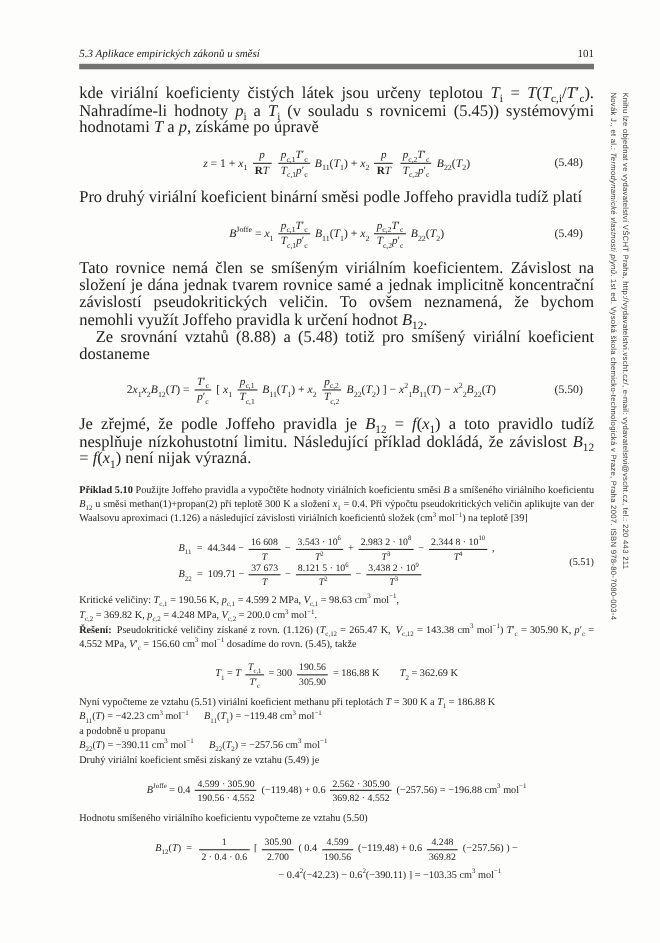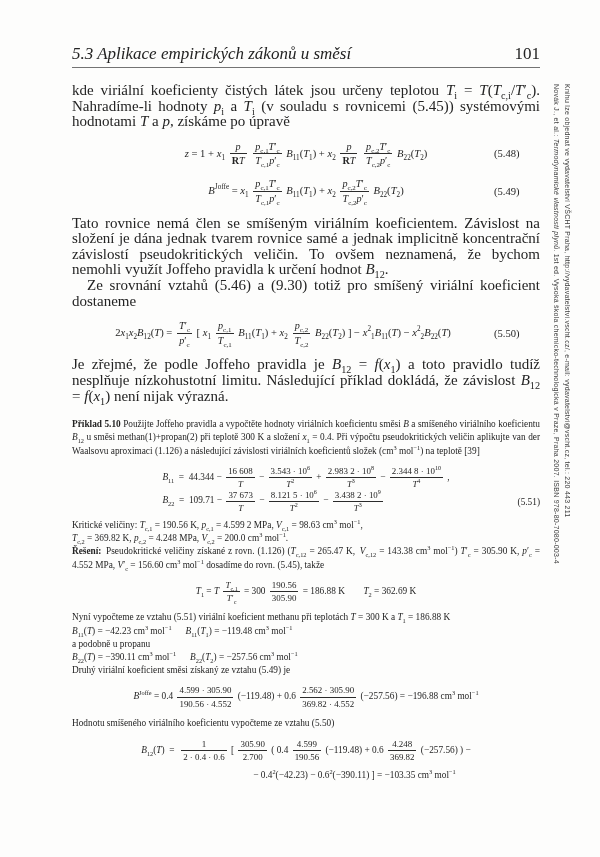--- a/index.html
+++ b/index.html
@@ -3,45 +3,45 @@
 <meta charset="utf-8">
 <style>
   html,body{margin:0;padding:0;}
   body{
     width:600px;height:857px;position:relative;overflow:hidden;
     background:#fdfdfc;color:#232323;
     font-family:"Liberation Serif","DejaVu Serif",serif;
   }
   .content{position:absolute;left:72px;top:44px;width:468px;}
   .runhead{display:flex;justify-content:space-between;align-items:baseline;
-    border-bottom:1px solid #737373;padding-bottom:3px;font-size:17px;}
+    border-bottom:5px solid #737373;padding-bottom:3px;font-size:10px;}
   .runhead .sect{font-style:italic;}
   .runhead .pageno{font-style:normal;}
   p{margin:0;text-align:justify;font-size:15px;line-height:15.6px;}
   .mt{margin-top:15px;}
   .mts{margin-top:9px;}
   .indent{text-indent:15px;}
   
   .eqrow{display:flex;align-items:center;margin:11px 0;}
   .eqsp{width:46px;flex:none;}
   .eqbody{flex:1;text-align:center;font-size:10.6px;line-height:1.25;}
-  .eqtag{width:46px;flex:none;text-align:left;font-size:10.6px;}
+  .eqtag{width:46px;flex:none;text-align:center;font-size:10.6px;}
   .frac{display:inline-flex;flex-direction:column;vertical-align:middle;
     text-align:center;margin:0 2px;font-size:0.96em;}
   .frac .num{display:block;padding:0 2px 1px;border-bottom:1px solid #2b2b2b;line-height:1.15;}
   .frac .den{display:block;padding:1px 2px 0;line-height:1.15;}
   sup,sub{font-size:0.68em;line-height:0;}
   i{font-style:italic;}
   b{font-weight:bold;}
   
   .example{margin-top:14px;font-size:9.3px;}
   .example p{font-size:9.3px;line-height:13.2px;}
   .eq51wrap{position:relative;text-align:center;margin:8px 0 6px;}
   .eq51inner{display:inline-block;text-align:left;font-size:9.3px;line-height:2.4;}
-  .eq51tag{position:absolute;right:0;bottom:6px;font-size:9.3px;}
+  .eq51tag{position:absolute;right:0;bottom:17px;font-size:9.3px;}
   .eqline{display:block;}
   .eqcenter{text-align:center;font-size:9.3px;line-height:1.3;margin:8px 0;}
   .b12wrap{text-align:center;margin:9px 0 0;}
   .b12inner{display:inline-block;text-align:left;font-size:9.3px;line-height:1.4;}
   .b12inner .l2{display:block;padding-left:112px;margin-top:6px;}
   
   .sidebar{
     position:absolute;left:551px;top:84px;height:560px;
     writing-mode:vertical-lr;
     font-family:"Liberation Sans","DejaVu Sans",sans-serif;
@@ -73,35 +73,36 @@
         </span> <i>B</i><sub>11</sub>(<i>T</i><sub>1</sub>) + <i>x</i><sub>2</sub> <span class="frac">
           <span class="num"><i>p</i></span>
           <span class="den"><b>R</b><i>T</i></span>
         </span> <span class="frac">
           <span class="num"><i>p</i><sub>c,2</sub><i>T</i>′<sub>c</sub></span>
           <span class="den"><i>T</i><sub>c,2</sub><i>p</i>′<sub>c</sub></span>
         </span> <i>B</i><sub>22</sub>(<i>T</i><sub>2</sub>)</span>
     <span class="eqtag">(5.48)</span>
   </div>
 
+  <p>Pro druhý viriální koeficient binární směsi podle Joffeho pravidla tudíž platí</p>
 
   <div class="eqrow">
     <span class="eqsp"></span>
     <span class="eqbody"><i>B</i><sup>Joffe</sup> = <i>x</i><sub>1</sub> <span class="frac">
           <span class="num"><i>p</i><sub>c,1</sub><i>T</i>′<sub>c</sub></span>
           <span class="den"><i>T</i><sub>c,1</sub><i>p</i>′<sub>c</sub></span>
         </span> <i>B</i><sub>11</sub>(<i>T</i><sub>1</sub>) + <i>x</i><sub>2</sub> <span class="frac">
           <span class="num"><i>p</i><sub>c,2</sub><i>T</i>′<sub>c</sub></span>
           <span class="den"><i>T</i><sub>c,2</sub><i>p</i>′<sub>c</sub></span>
         </span> <i>B</i><sub>22</sub>(<i>T</i><sub>2</sub>)</span>
     <span class="eqtag">(5.49)</span>
   </div>
 
   <p class="mts">Tato rovnice nemá člen se smíšeným viriálním koeficientem. Závislost na složení je dána jednak tvarem rovnice samé a jednak implicitně koncentrační závislostí pseudokritických veličin. To ovšem neznamená, že bychom nemohli využít Joffeho pravidla k určení hodnot <i>B</i><sub>12</sub>.</p>
-  <p class="indent">Ze srovnání vztahů (5.46) a (9.30) totiž pro smíšený viriální koeficient dostaneme</p>
+  <p class="indent">Ze srovnání vztahů (8.88) a (5.48) totiž pro smíšený viriální koeficient dostaneme</p>
 
   <div class="eqrow">
     <span class="eqbody">2<i>x</i><sub>1</sub><i>x</i><sub>2</sub><i>B</i><sub>12</sub>(<i>T</i>) = <span class="frac">
           <span class="num"><i>T</i>′<sub>c</sub></span>
           <span class="den"><i>p</i>′<sub>c</sub></span>
         </span> [ <i>x</i><sub>1</sub> <span class="frac">
           <span class="num"><i>p</i><sub>c,1</sub></span>
           <span class="den"><i>T</i><sub>c,1</sub></span>
         </span> <i>B</i><sub>11</sub>(<i>T</i><sub>1</sub>) + <i>x</i><sub>2</sub> <span class="frac">
           <span class="num"><i>p</i><sub>c,2</sub></span>

